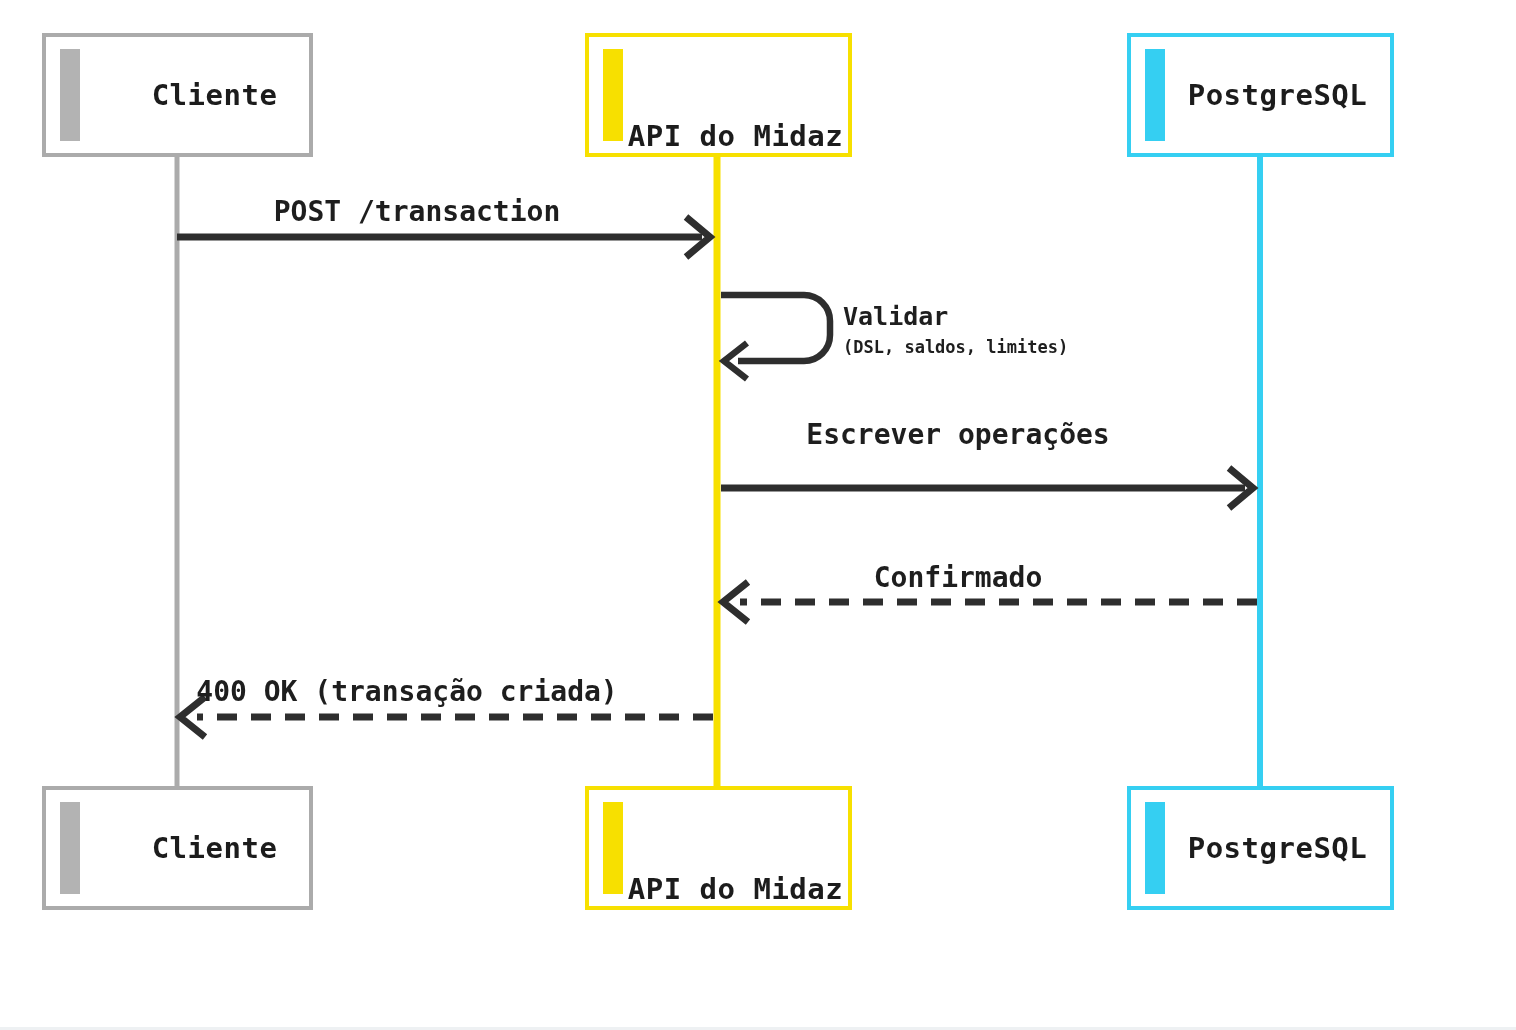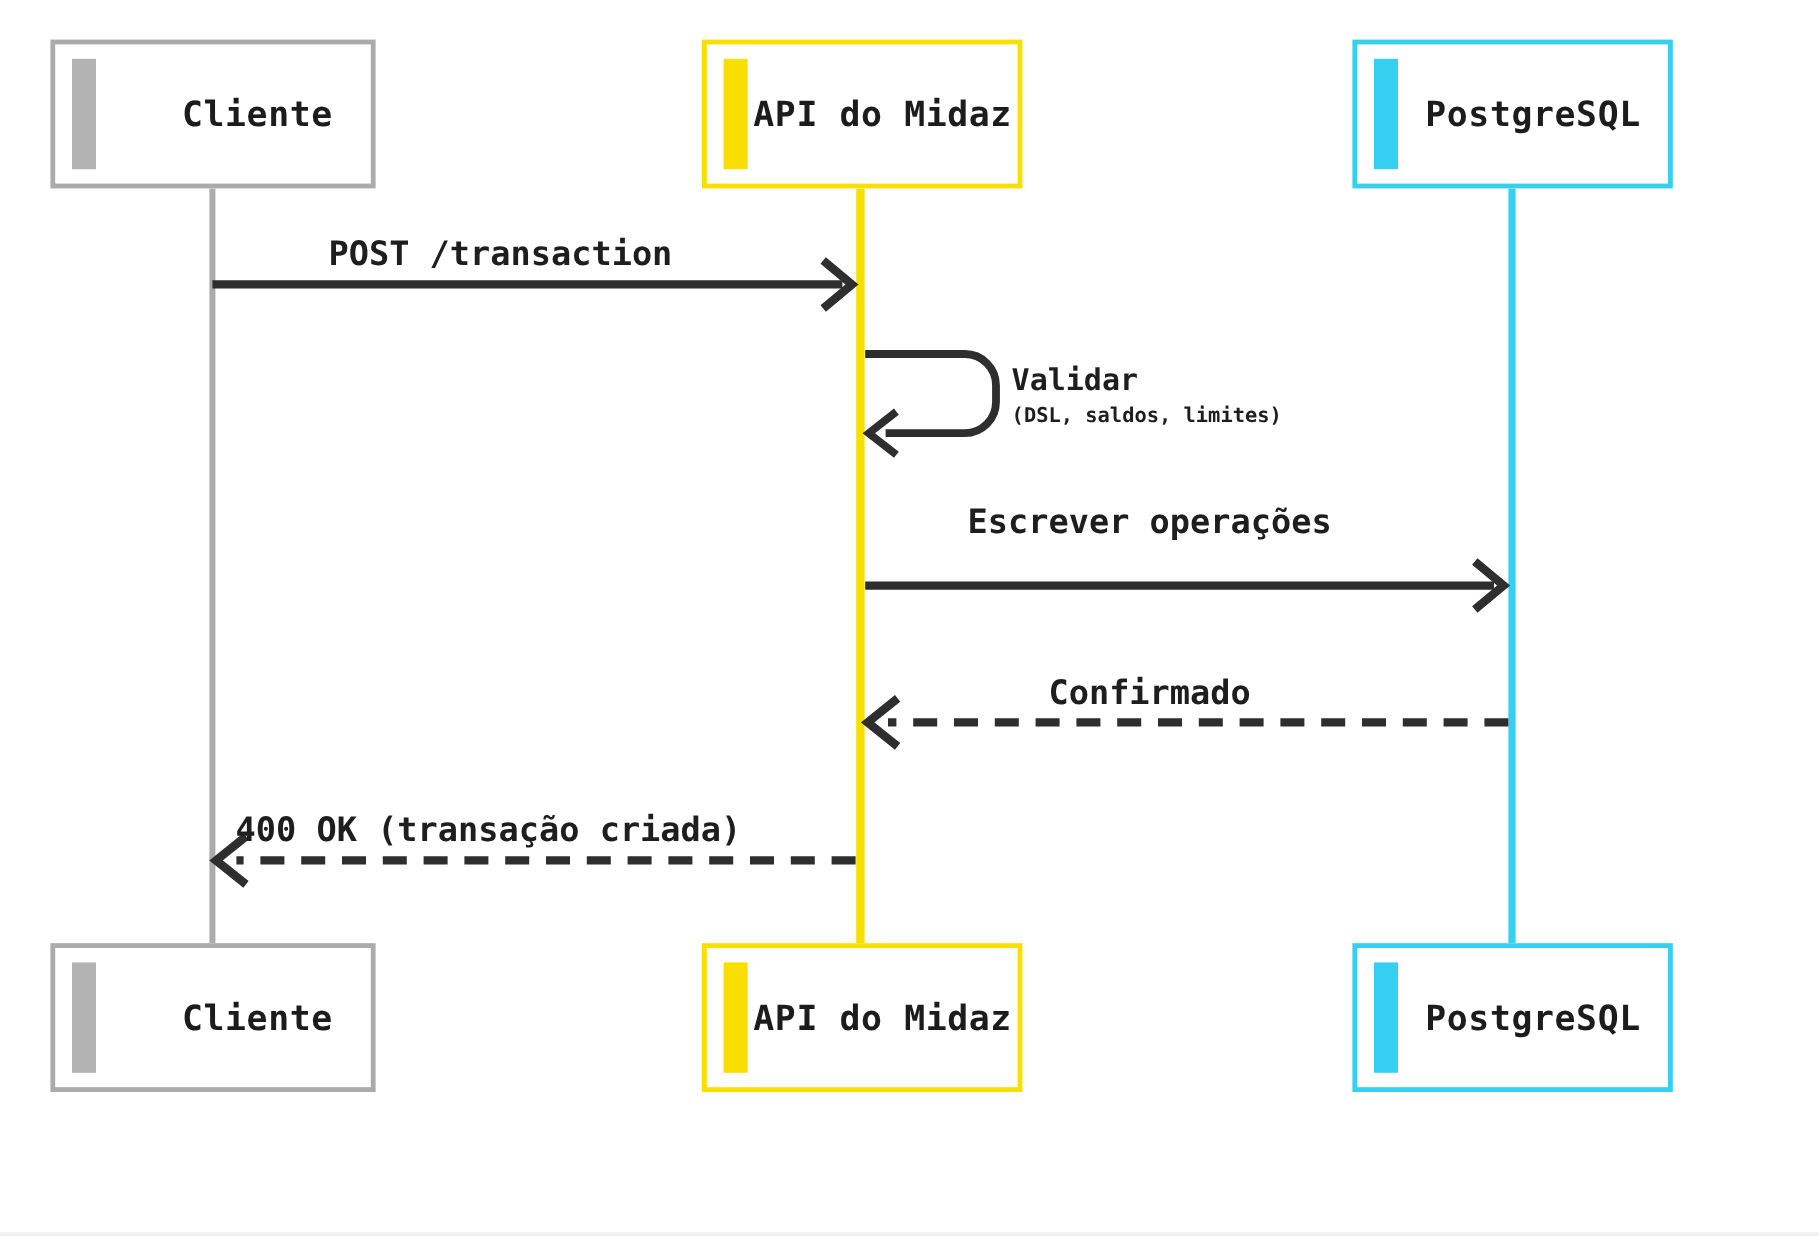--- a/index.html
+++ b/index.html
@@ -36,21 +36,21 @@
     display:flex;
     align-items:center;
     justify-content:center;
     font-size:29px;
     font-weight:bold;
     color:#1c1c1c;
     letter-spacing:0.5px;
   }
   .actor.cliente{left:42px;width:271px;border:4px solid #ababab;gap:40px;}
   .actor.cliente .accent{background:#b3b3b3;}
-  .actor.api{left:585px;width:267px;border:4px solid #f7e000;}
+  .actor.api{left:585px;width:267px;border:4px solid #f7e000;align-items:flex-end;}
   .actor.api .accent{background:#f7e000;}
   .actor.postgres{left:1127px;width:267px;border:4px solid #35cff2;}
   .actor.postgres .accent{background:#35cff2;}
   .actor.row-top{top:33px;}
   .actor.row-bottom{top:786px;}
 
   
   .msg{
     position:absolute;
     font-weight:bold;

